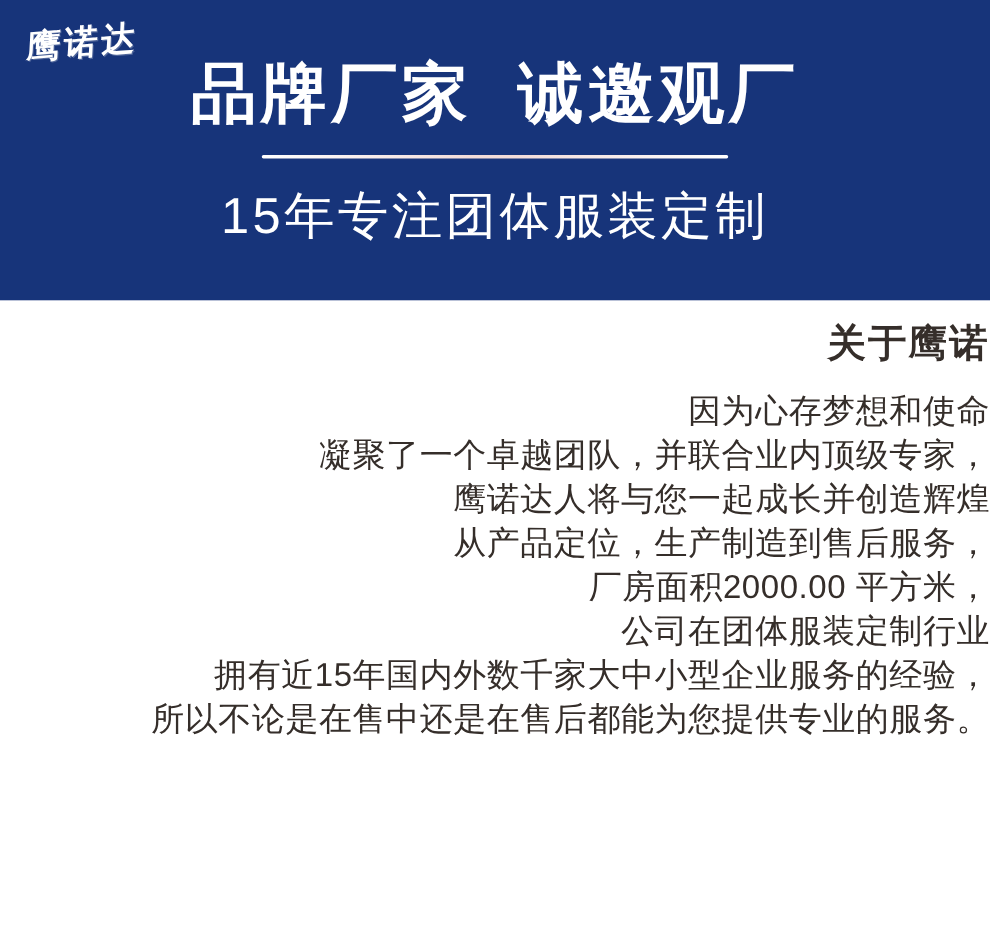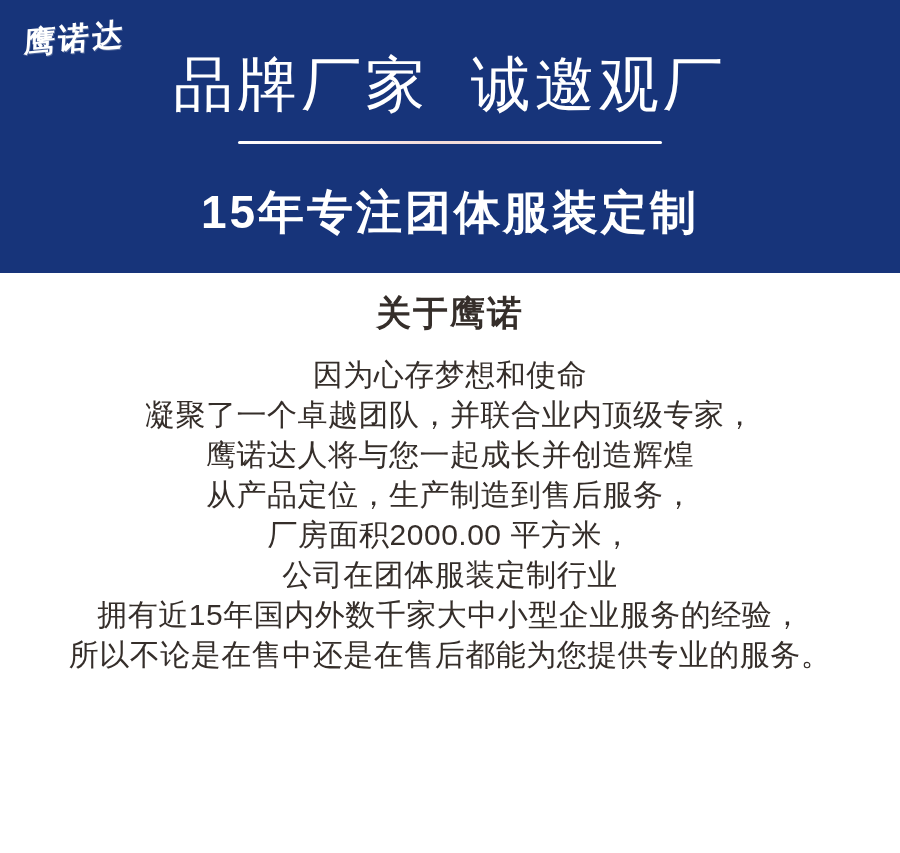--- a/index.html
+++ b/index.html
@@ -35,42 +35,42 @@
     font-weight: bold;
     letter-spacing: 3px;
     transform: rotate(-5deg) skewX(-8deg);
     text-shadow: 1px 1px 0 rgba(255,255,255,0.25);
     white-space: nowrap;
   }
   .banner-title {
     margin-top: 52px;
     font-size: 60px;
     line-height: 1.1;
-    font-weight: normal;
+    font-weight: bold;
     letter-spacing: 4px;
     white-space: pre;
   }
   .divider {
     margin-top: 23px;
     width: 424px;
     height: 3px;
     border-radius: 2px;
     background: linear-gradient(90deg, #ffffff 0%, #f2dcda 45%, #f2dcda 55%, #ffffff 100%);
   }
   .banner-subtitle {
-    margin-top: 43px;
+    margin-top: 27px;
     font-size: 46px;
     line-height: 1.1;
-    font-weight: bold;
+    font-weight: normal;
     letter-spacing: 3px;
     white-space: pre;
   }
   
   .about {
-    text-align: center;
+    text-align: right;
     color: var(--body-text, #352e2a);
   }
   .about-heading {
     margin: 21px 0 0 0;
     font-size: 35px;
     line-height: 38px;
     font-weight: bold;
     letter-spacing: 2px;
   }
   .about-lines {

